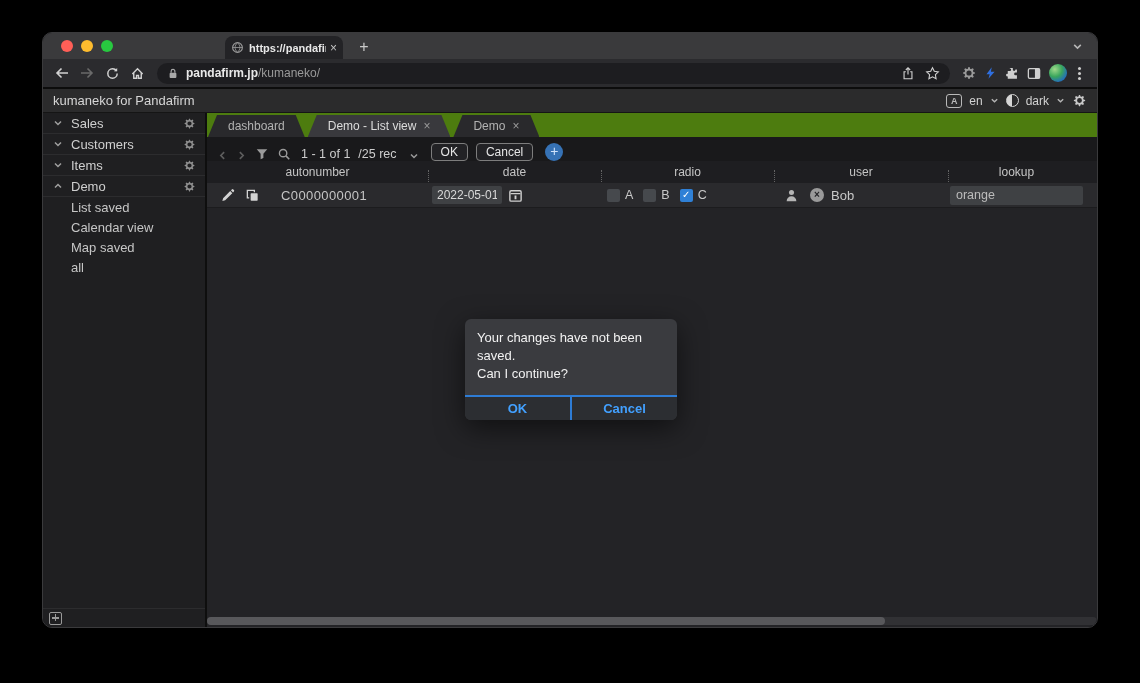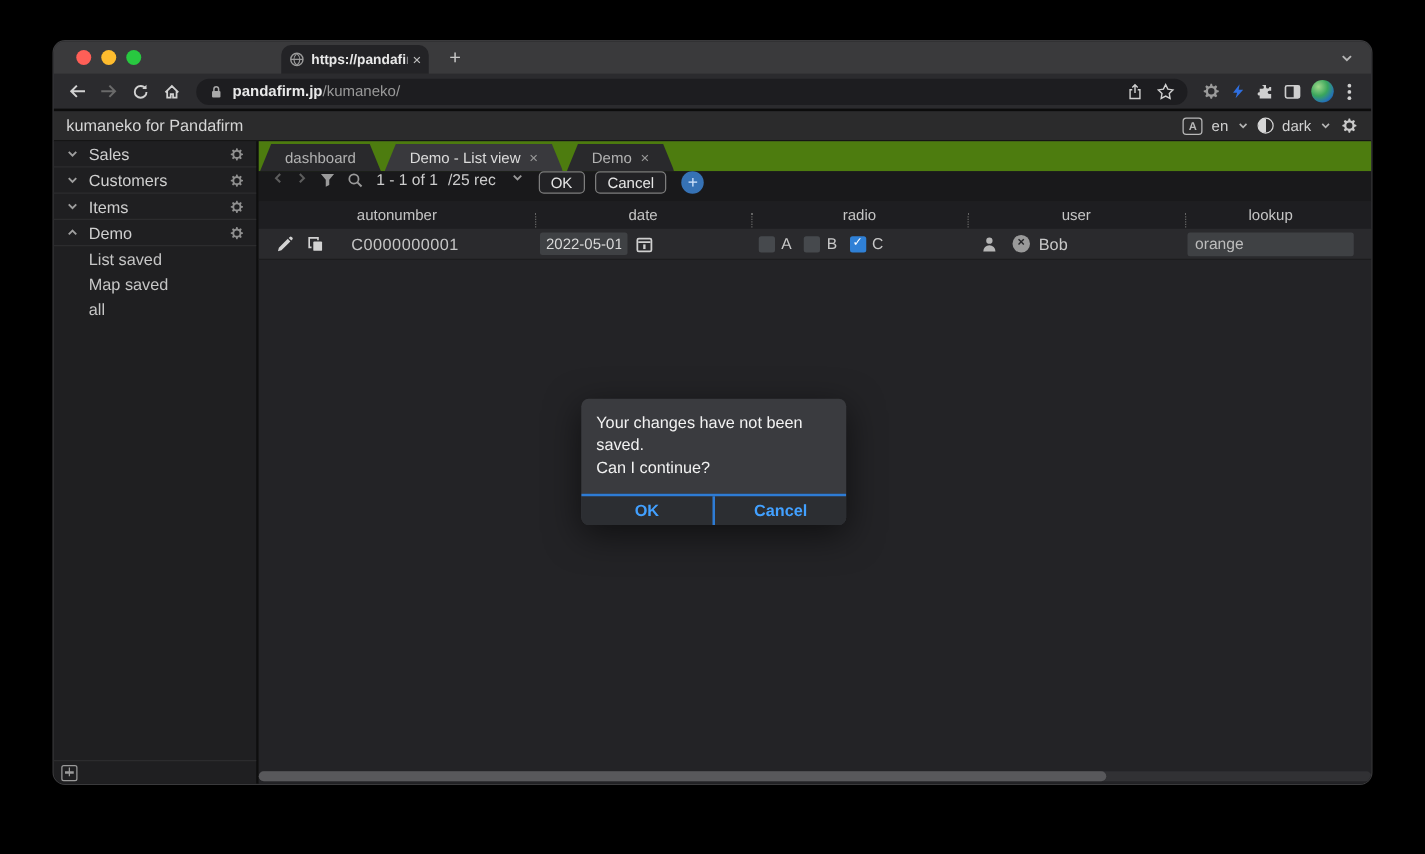--- a/index.html
+++ b/index.html
@@ -76,21 +76,21 @@
   
   .main { flex:1; display:flex; flex-direction:column; position:relative; background:#232326; min-width:0; }
   .viewtabs { height:24px; background:#4d7c0f; display:flex; align-items:flex-end; gap:3px;
     padding-left:1px; flex:none; }
   .vtab { height:22px; line-height:22px; padding:0 20px; font-size:12px; color:#b2b2b2;
     background:#29292c; clip-path:polygon(9px 0, calc(100% - 9px) 0, 100% 100%, 0 100%);
     display:flex; align-items:center; gap:7px; }
   .vtab.active { background:#39393d; color:#dcdcdc; }
   .vtab .vclose { font-size:12px; color:#9a9a9a; }
 
-  .list-toolbar { height:24px; background:#19191b; display:flex; align-items:flex-start;
+  .list-toolbar { height:24px; background:#19191b; display:flex; align-items:flex-end;
     padding-left:10px; gap:8px; flex:none; }
   .pg-arrow { color:#5d5d5d; }
   .tool-ic { color:#9a9a9a; }
   .range-text { font-size:12.5px; color:#cdcdcd; margin-left:2px; }
   .per-text { font-size:12.5px; color:#cdcdcd; }
   .count-caret { color:#9a9a9a; margin:0 4px; }
   .tbtn { height:18px; padding:0 9px; border:1px solid #7d7d7d; border-radius:4px;
     background:#222225; color:#e6e6e6; font-size:12px; line-height:16px; }
   .addrec { width:18px; height:18px; border-radius:50%; background:#3672b5; color:#cfe2fb;
     font-size:14px; line-height:17px; text-align:center; margin-left:4px; }
@@ -312,20 +312,21 @@
                 </svg>
               </span>
             <span class="side-label">Demo</span>
             <span class="ico side-gear">
                 <svg width="13" height="13" viewBox="0 0 16 16">
                   <path fill-rule="evenodd" fill="currentColor" d="M14 8.6V7.4l-1.7-.5a4.6 4.6 0 00-.4-1.1l.9-1.5-1.1-1.1-1.5.9c-.35-.18-.72-.32-1.1-.4L8.6 2H7.4l-.5 1.7c-.38.08-.75.22-1.1.4l-1.5-.9-1.1 1.1.9 1.5c-.18.35-.32.72-.4 1.1L2 7.4v1.2l1.7.5c.08.38.22.75.4 1.1l-.9 1.5 1.1 1.1 1.5-.9c.35.18.72.32 1.1.4l.5 1.7h1.2l.5-1.7c.38-.08.75-.22 1.1-.4l1.5.9 1.1-1.1-.9-1.5c.18-.35.32-.72.4-1.1zM8 10.6A2.6 2.6 0 118 5.4a2.6 2.6 0 010 5.2z"></path>
                 </svg>
               </span>
           </div>
           <div class="side-child">List saved</div>
+          <div class="side-child">Calendar view</div>
           <div class="side-child">Map saved</div>
           <div class="side-child">all</div>
           <div class="side-spacer"></div>
           <div class="side-bottom">
             <span class="addform-ic"></span>
           </div>
         </div>
 
         <div class="main">
           <div class="viewtabs">

